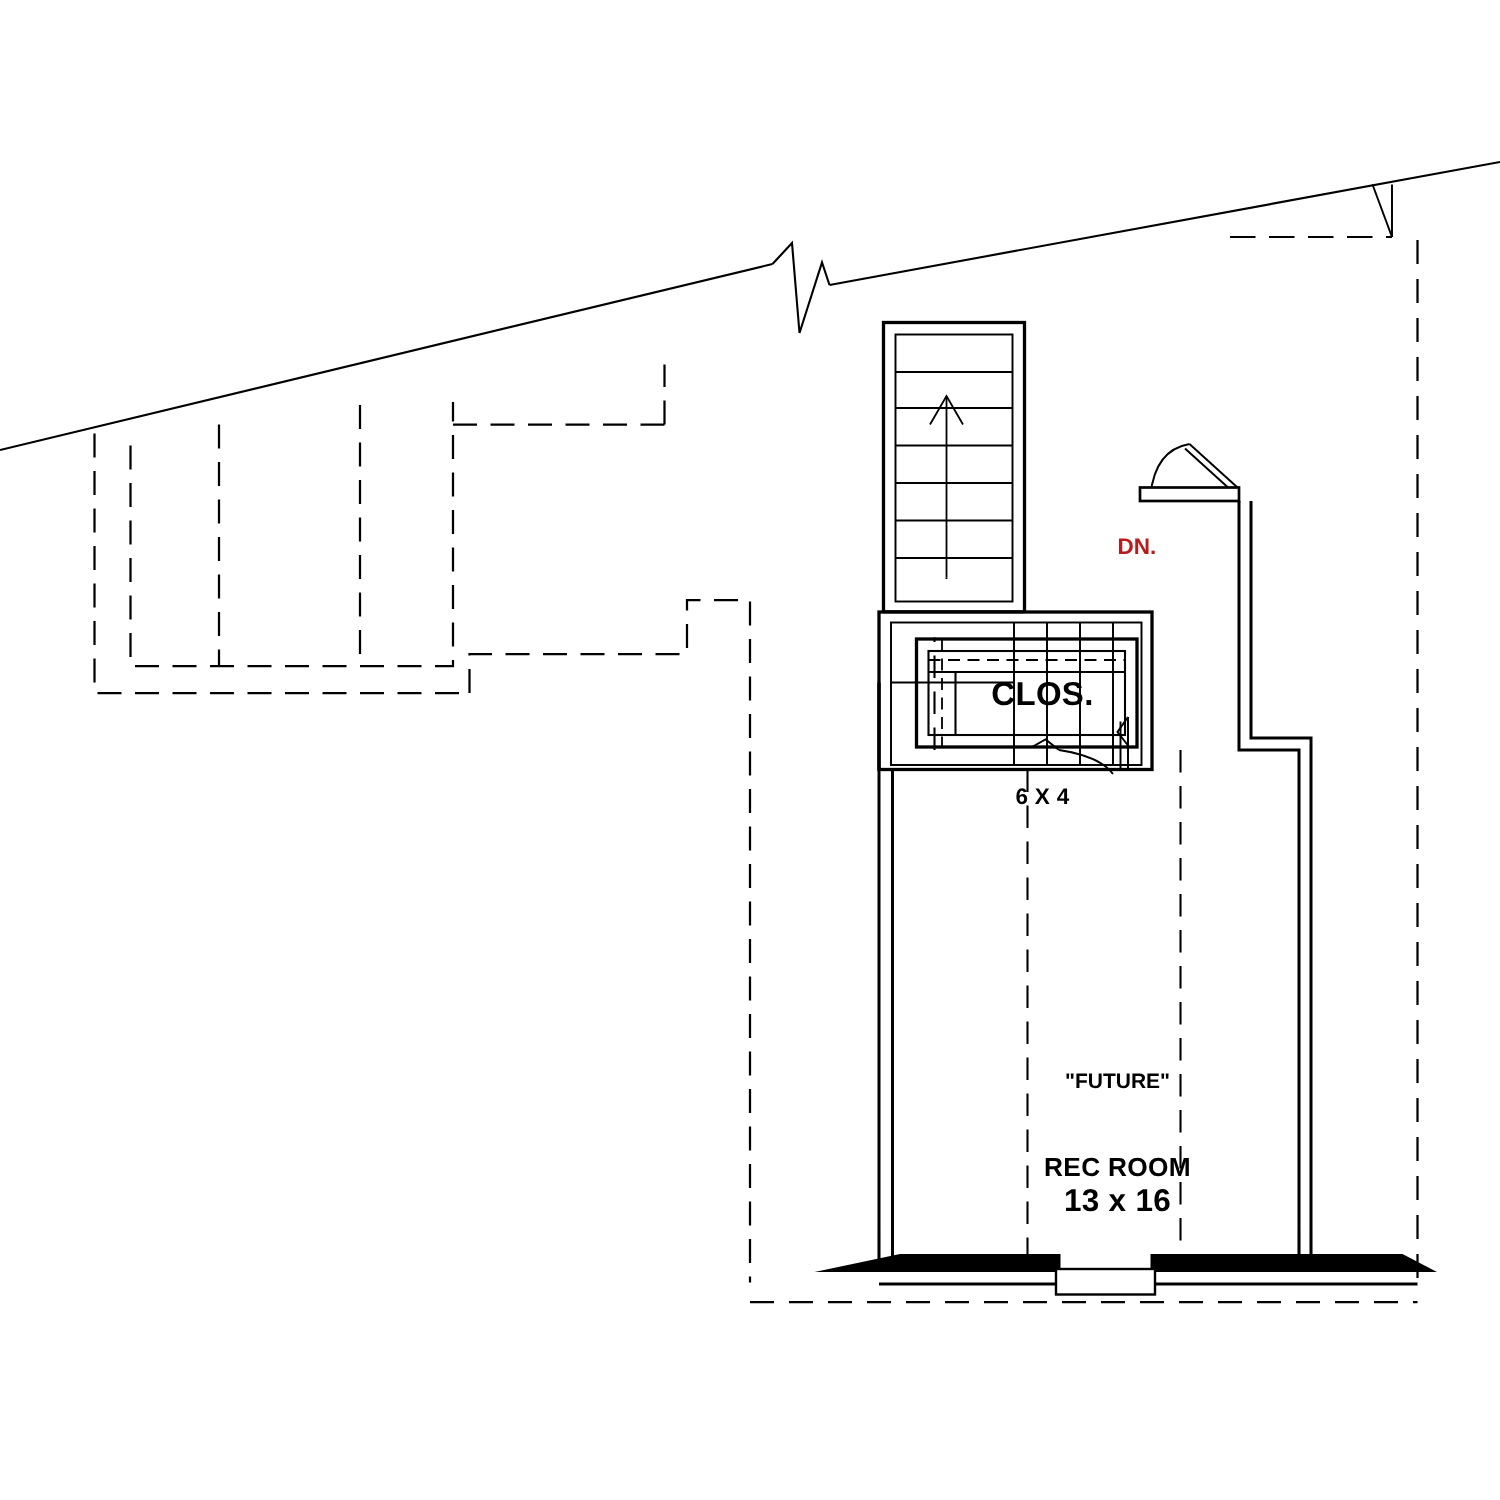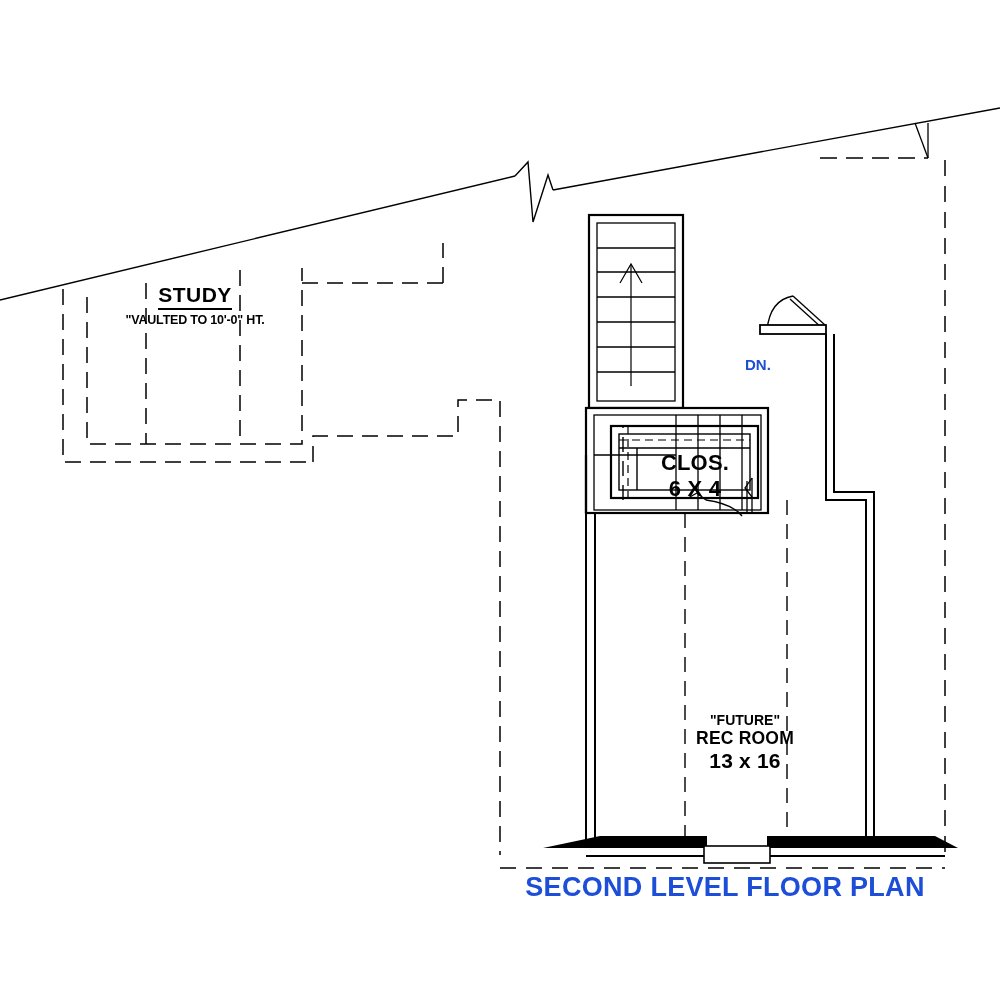--- a/index.html
+++ b/index.html
@@ -20,21 +20,21 @@
   #plan-svg {
     position: absolute;
     left: 0;
     top: 0;
     width: 1000px;
     height: 1000px;
   }
   .label {
     position: absolute;
     text-align: center;
-    color: #1d4ed8;
+    color: #b91c1c;
     font-weight: bold;
     white-space: nowrap;
     line-height: 1.12;
     -webkit-font-smoothing: none;
   }
   .label-stack {
     position: absolute;
     text-align: center;
     color: #000000;
     white-space: nowrap;
@@ -57,33 +57,35 @@
     font-size: 15px;
     font-weight: bold;
     letter-spacing: 0px;
   }
   .lbl-clos {
     font-size: 22px;
     font-weight: bold;
     letter-spacing: 0.2px;
   }
   .lbl-clos-dim {
-    font-size: 22px;
-    font-weight: bold;
-    letter-spacing: 0.2px;
+    font-size: 15px;
+    font-weight: bold;
+    letter-spacing: 0.2px;
+    margin-top: 47px;
   }
   .lbl-rec-future {
     font-size: 14px;
     font-weight: bold;
     letter-spacing: 0px;
   }
   .lbl-rec-name {
     font-size: 17.5px;
     font-weight: bold;
     letter-spacing: 0.2px;
+    margin-top: 40px;
   }
   .lbl-rec-dim {
     font-size: 21px;
     font-weight: bold;
     letter-spacing: 0.2px;
   }
   .lbl-title {
     font-size: 27px;
     font-weight: bold;
     letter-spacing: 0.3px;
@@ -237,33 +239,28 @@
 
     <g stroke="#000" fill="none" stroke-width="1.4">
       <path d="M 586 820 L 586 848"></path>
       <path d="M 595 820 L 595 848"></path>
       <path d="M 866 820 L 866 848"></path>
       <path d="M 874 820 L 874 848"></path>
     </g>
 
   </svg>
 
-  <div class="label-stack" style="left: 100px; top: 283px; width: 190px;">
-    <div class="lbl-study">STUDY</div>
-    <div class="lbl-study-note">"VAULTED TO 10'-0" HT.</div>
-  </div>
 
   <div class="label lbl-dn" style="left: 745px; top: 357px;">DN.</div>
 
   <div class="label-stack" style="left: 640px; top: 450px; width: 110px;">
     <div class="lbl-clos">CLOS.</div>
     <div class="lbl-clos-dim">6 X 4</div>
   </div>
 
   <div class="label-stack" style="left: 655px; top: 712px; width: 180px;">
     <div class="lbl-rec-future">"FUTURE"</div>
     <div class="lbl-rec-name">REC ROOM</div>
     <div class="lbl-rec-dim">13 x 16</div>
   </div>
 
-  <div class="label lbl-title" style="left: 525px; top: 872px; width: 400px; text-align: center;">SECOND LEVEL FLOOR PLAN</div>
 
 </div>
 
 </body></html>

